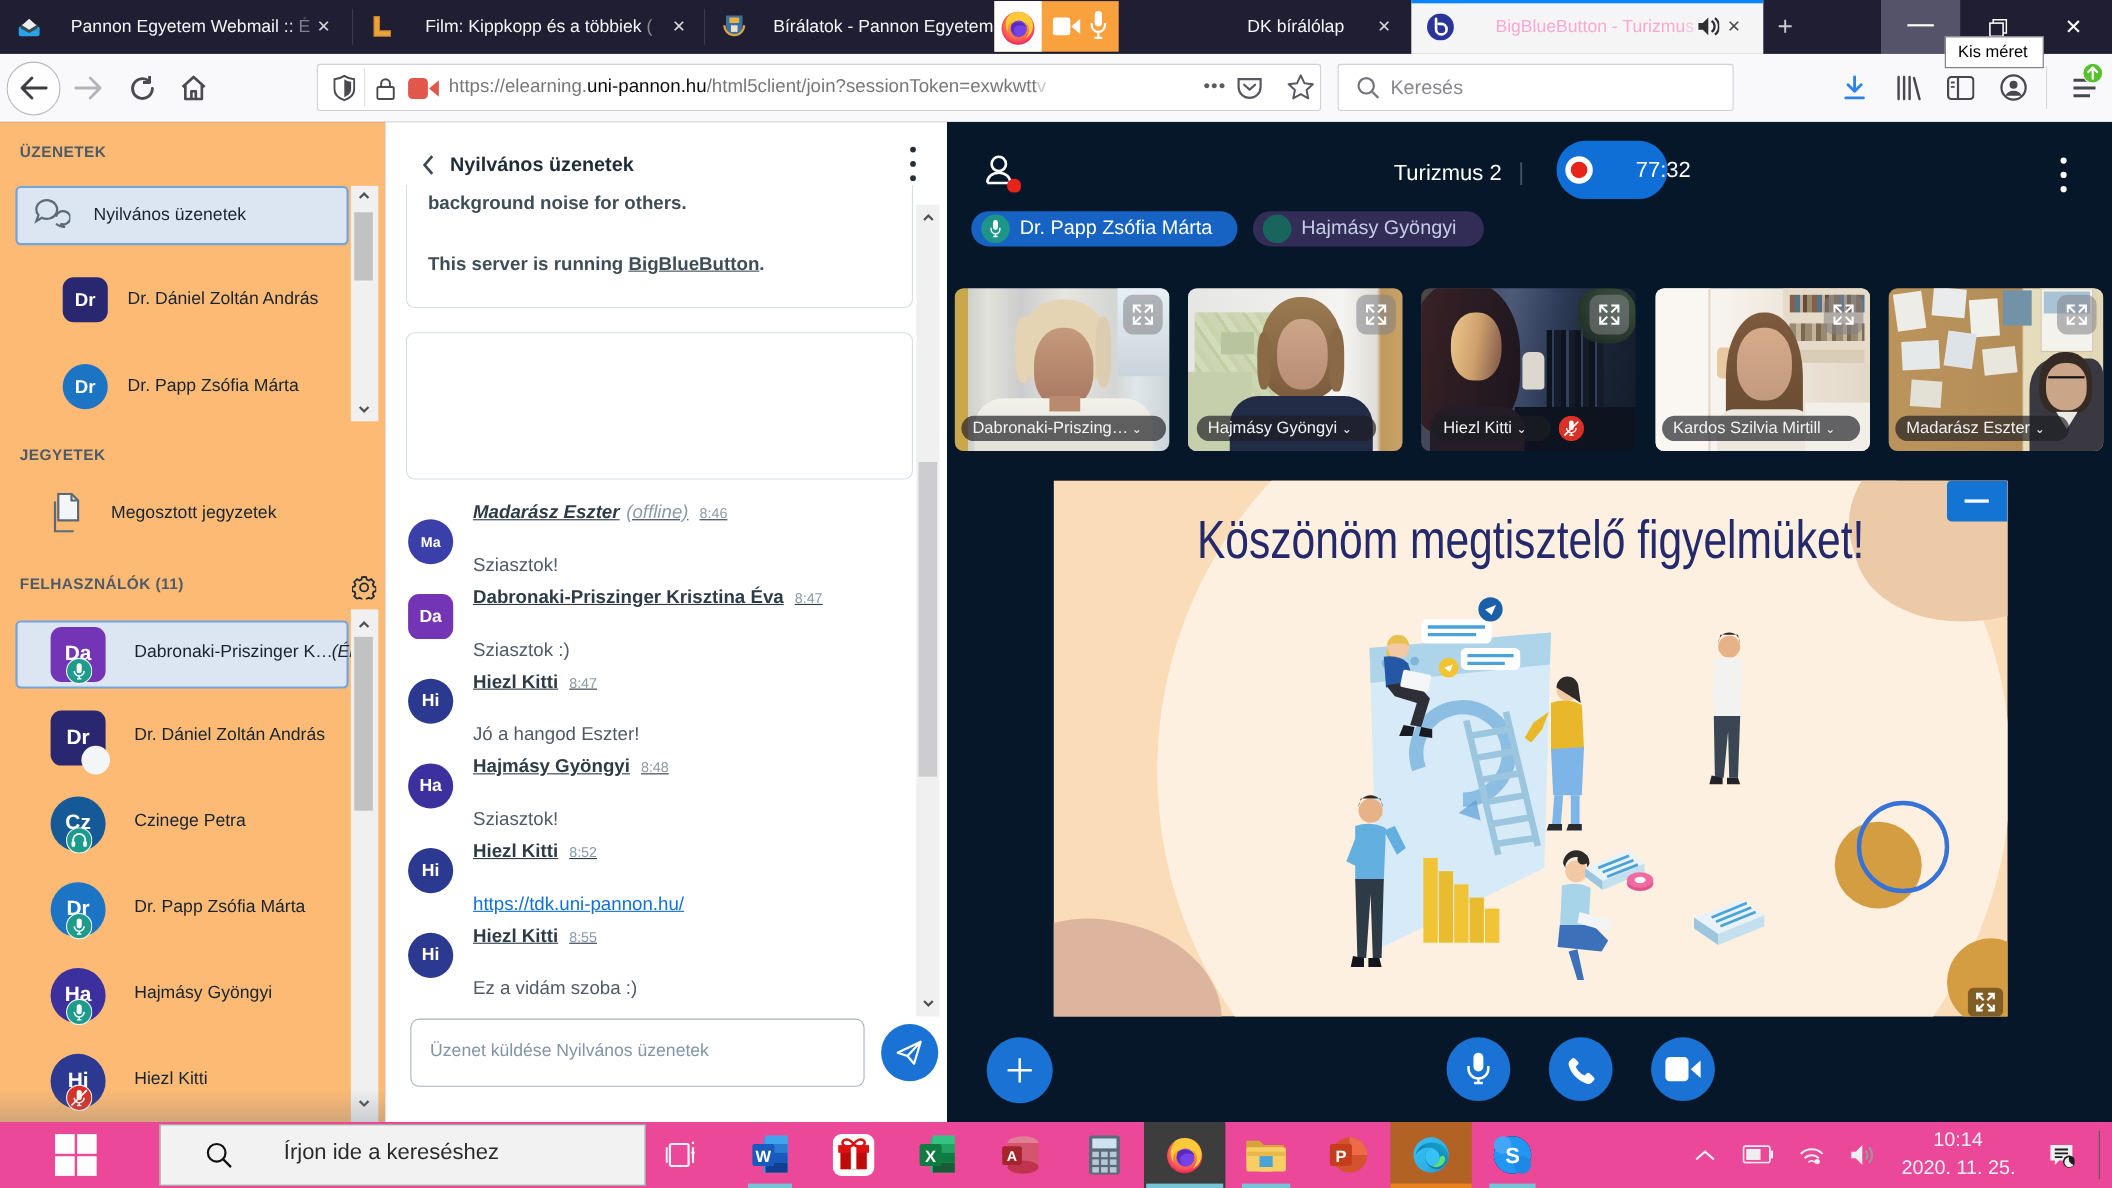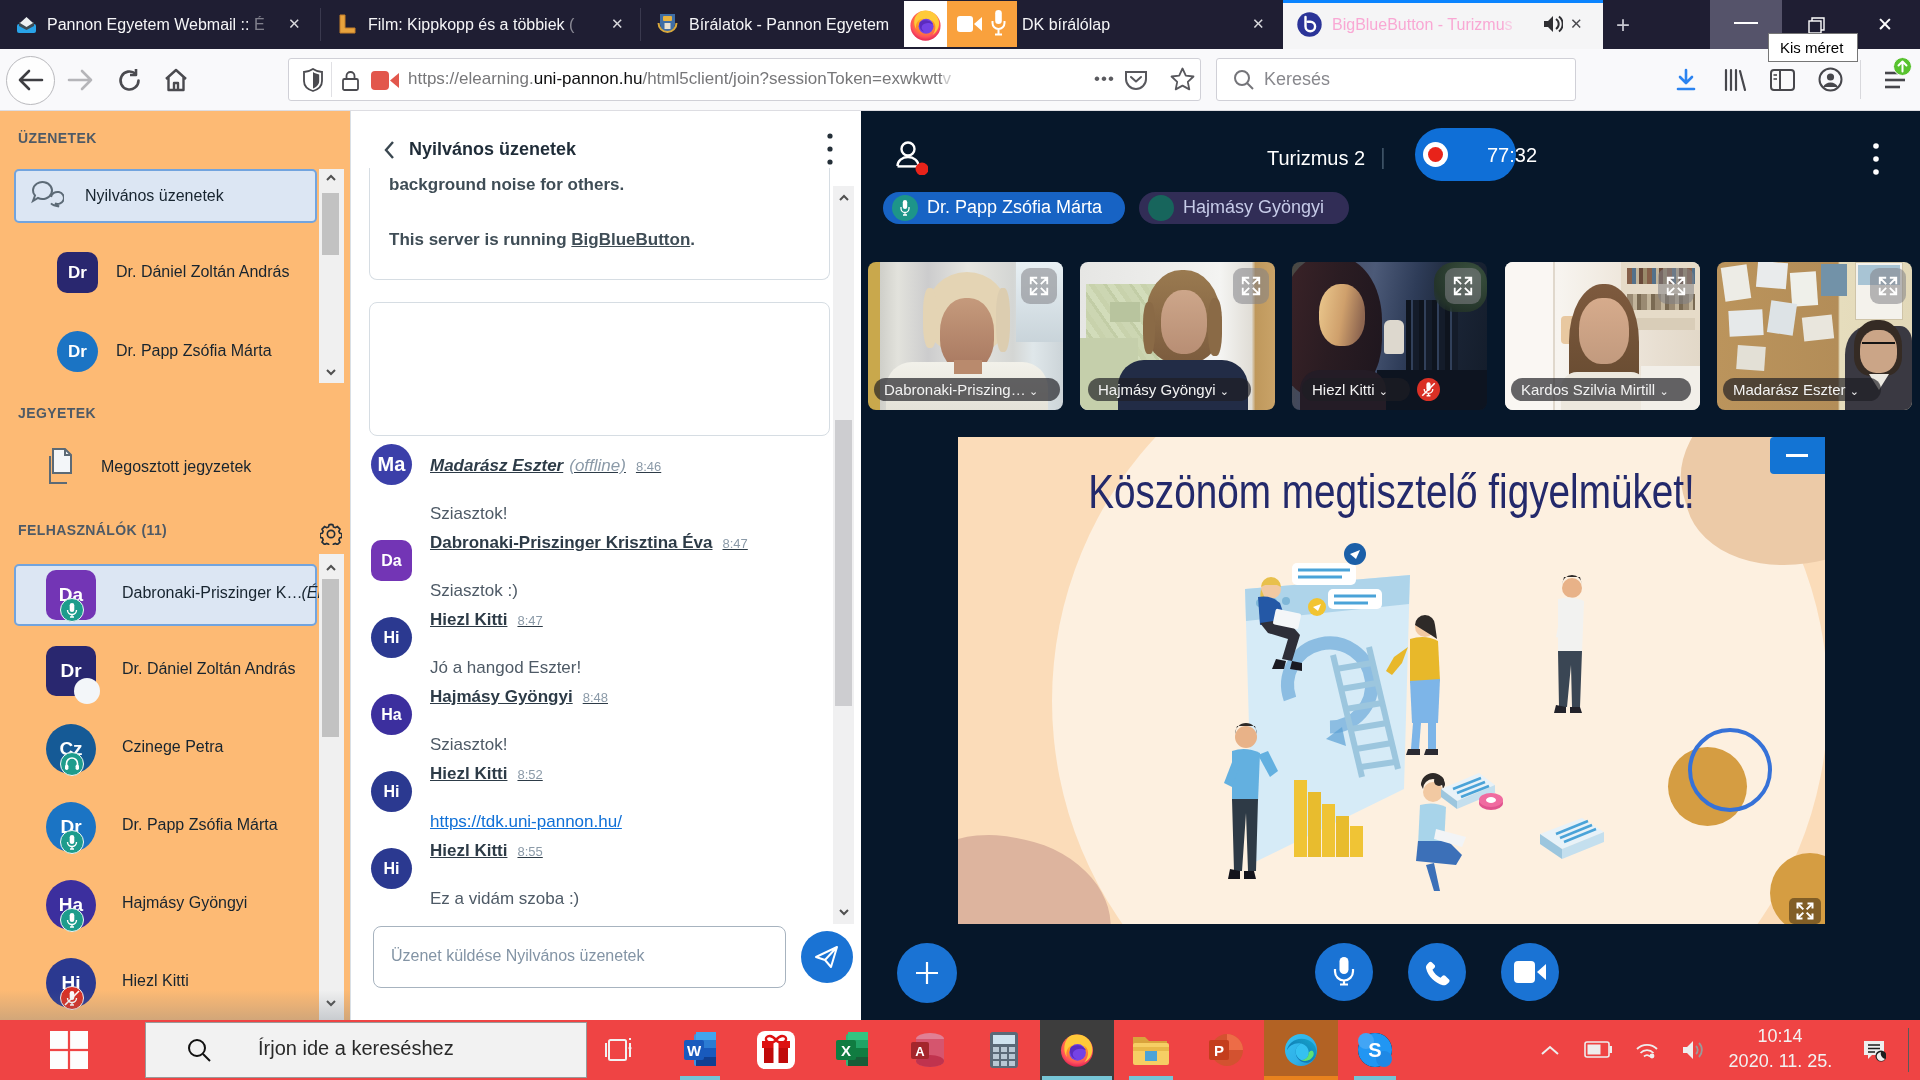--- a/index.html
+++ b/index.html
@@ -1,19 +1,19 @@
 <!DOCTYPE html>
 <html><head><meta charset="utf-8">
 <style>
 *{margin:0;padding:0;box-sizing:border-box;}
 html,body{width:1920px;height:1080px;overflow:hidden;font-family:"Liberation Sans",sans-serif;}
 .ab{position:absolute;}
 #stage{position:relative;width:1920px;height:1080px;background:#06172a;}
 
-#tabbar{position:absolute;left:0;top:0;width:1920px;height:49px;background:#1f1e33;}
+#tabbar{position:absolute;left:0;top:0;width:1920px;height:49px;background:#1f1e33;text-align:right;}
 .tabt{position:absolute;top:16px;white-space:nowrap;overflow:hidden;}
 .tabx{position:absolute;top:15px;font-size:15px;color:#d8d8dc;}
 .sep{position:absolute;top:8px;width:1px;height:33px;background:#3a394e;}
 #toolbar{position:absolute;left:0;top:49px;width:1920px;height:62px;background:#f9f9fb;border-bottom:1px solid #dddde2;}
 
 #userlist{position:absolute;left:0;top:111px;width:350px;height:909px;background:#fdba74;}
 #chat{position:absolute;left:350px;top:111px;width:511px;height:909px;background:#ffffff;border-left:1px solid #d9dfe5;}
 #mainarea{position:absolute;left:861px;top:111px;width:1059px;height:909px;background:#06172a;}
 .seclbl{position:absolute;left:18px;font-size:14px;font-weight:bold;color:#4e5a66;letter-spacing:.4px;}
 .avsq{position:absolute;border-radius:10px;color:#fff;font-weight:bold;display:flex;align-items:center;justify-content:center;}
@@ -26,21 +26,21 @@
 .wbox{position:absolute;left:18px;background:#fff;border:1px solid #d6dde3;border-radius:8px;}
 .msgn{position:absolute;font-size:17px;font-weight:bold;color:#2d3b47;white-space:nowrap;text-decoration:underline;}
 .msgt{position:absolute;font-size:17px;color:#4e5a66;white-space:nowrap;margin-top:22px;}
 .mtime{font-size:13px;font-weight:normal;color:#8b9aa8;margin-left:10px;}
 
 .cam{position:absolute;top:151px;width:195px;height:148px;border-radius:8px;overflow:hidden;}
 .camlbl{position:absolute;height:23px;background:rgba(30,30,36,.68);border-radius:12px;color:#f2f2f2;font-size:15px;line-height:23px;padding:0 22px 0 10px;white-space:nowrap;}
 .expbtn{position:absolute;top:6px;right:6px;width:36px;height:36px;background:rgba(130,130,135,.55);border-radius:9px;}
 .btncirc{position:absolute;border-radius:50%;background:#1a73d4;display:flex;align-items:center;justify-content:center;}
 
-#taskbar{position:absolute;left:0;top:1020px;width:1920px;height:60px;background:#ef4444;}
+#taskbar{position:absolute;left:0;top:1020px;width:1920px;height:60px;background:#ec4899;}
 </style></head>
 <body>
 <div id="stage">
 <div id="tabbar">
 
  <svg class="ab" style="left:15px;top:13px" width="23" height="23" viewBox="0 0 23 23">
         <rect x="2" y="11" width="19" height="9" rx="2" fill="#29a3e8"></rect>
         <path d="M4 13 L11.5 17 L19 13 L19 9 L4 9 Z" fill="#3d4a52"></path>
         <path d="M5 10 L11.5 4 L18 10 L11.5 14 Z" fill="#eceff1"></path>
       </svg>
@@ -293,21 +293,21 @@
         <circle cx="5" cy="19" r="2.6" fill="#242f38"></circle>
         <circle cx="5" cy="32" r="2.6" fill="#242f38"></circle>
       </svg>
 
  <div class="wbox" style="top:57px;width:461px;height:112px;border-top:none;border-radius:0 0 8px 8px"></div>
  <div class="ab" style="left:38px;top:64px;font-size:17px;font-weight:bold;color:#3f4d56">background noise for others.</div>
  <div class="ab" style="left:38px;top:119px;font-size:17px;font-weight:bold;color:#3f4d56">This server is running <span style="text-decoration:underline">BigBlueButton</span>.</div>
 
  <div class="wbox" style="top:191px;width:461px;height:134px"></div>
 
- <div class="avci" style="left:20px;top:333px;width:41px;height:41px;background:#3b3fa9;font-size:20px">Ma</div>
+ <div class="avci" style="left:20px;top:361px;width:41px;height:41px;background:#3b3fa9;font-size:13px">Ma</div>
  <div class="msgn" style="left:79px;top:345px"><i>Madarász Eszter</i><i style="color:#8b9aa8;font-weight:normal;margin-left:6px">(offline)</i><span class="mtime">8:46</span></div>
  <div class="msgt" style="left:79px;top:371px">Sziasztok!</div>
  <div class="avsq" style="left:20px;top:429px;width:41px;height:41px;background:#7335b5;font-size:16px">Da</div>
  <div class="msgn" style="left:79px;top:422px">Dabronaki-Priszinger Krisztina Éva<span class="mtime">8:47</span></div>
  <div class="msgt" style="left:79px;top:448px">Sziasztok :)</div>
  <div class="avci" style="left:20px;top:506px;width:41px;height:41px;background:#2b3990;font-size:16px">Hi</div>
  <div class="msgn" style="left:79px;top:499px">Hiezl Kitti<span class="mtime">8:47</span></div>
  <div class="msgt" style="left:79px;top:525px">Jó a hangod Eszter!</div>
  <div class="avci" style="left:20px;top:583px;width:41px;height:41px;background:#3c2f9e;font-size:16px">Ha</div>
  <div class="msgn" style="left:79px;top:576px">Hajmásy Gyöngyi<span class="mtime">8:48</span></div>

